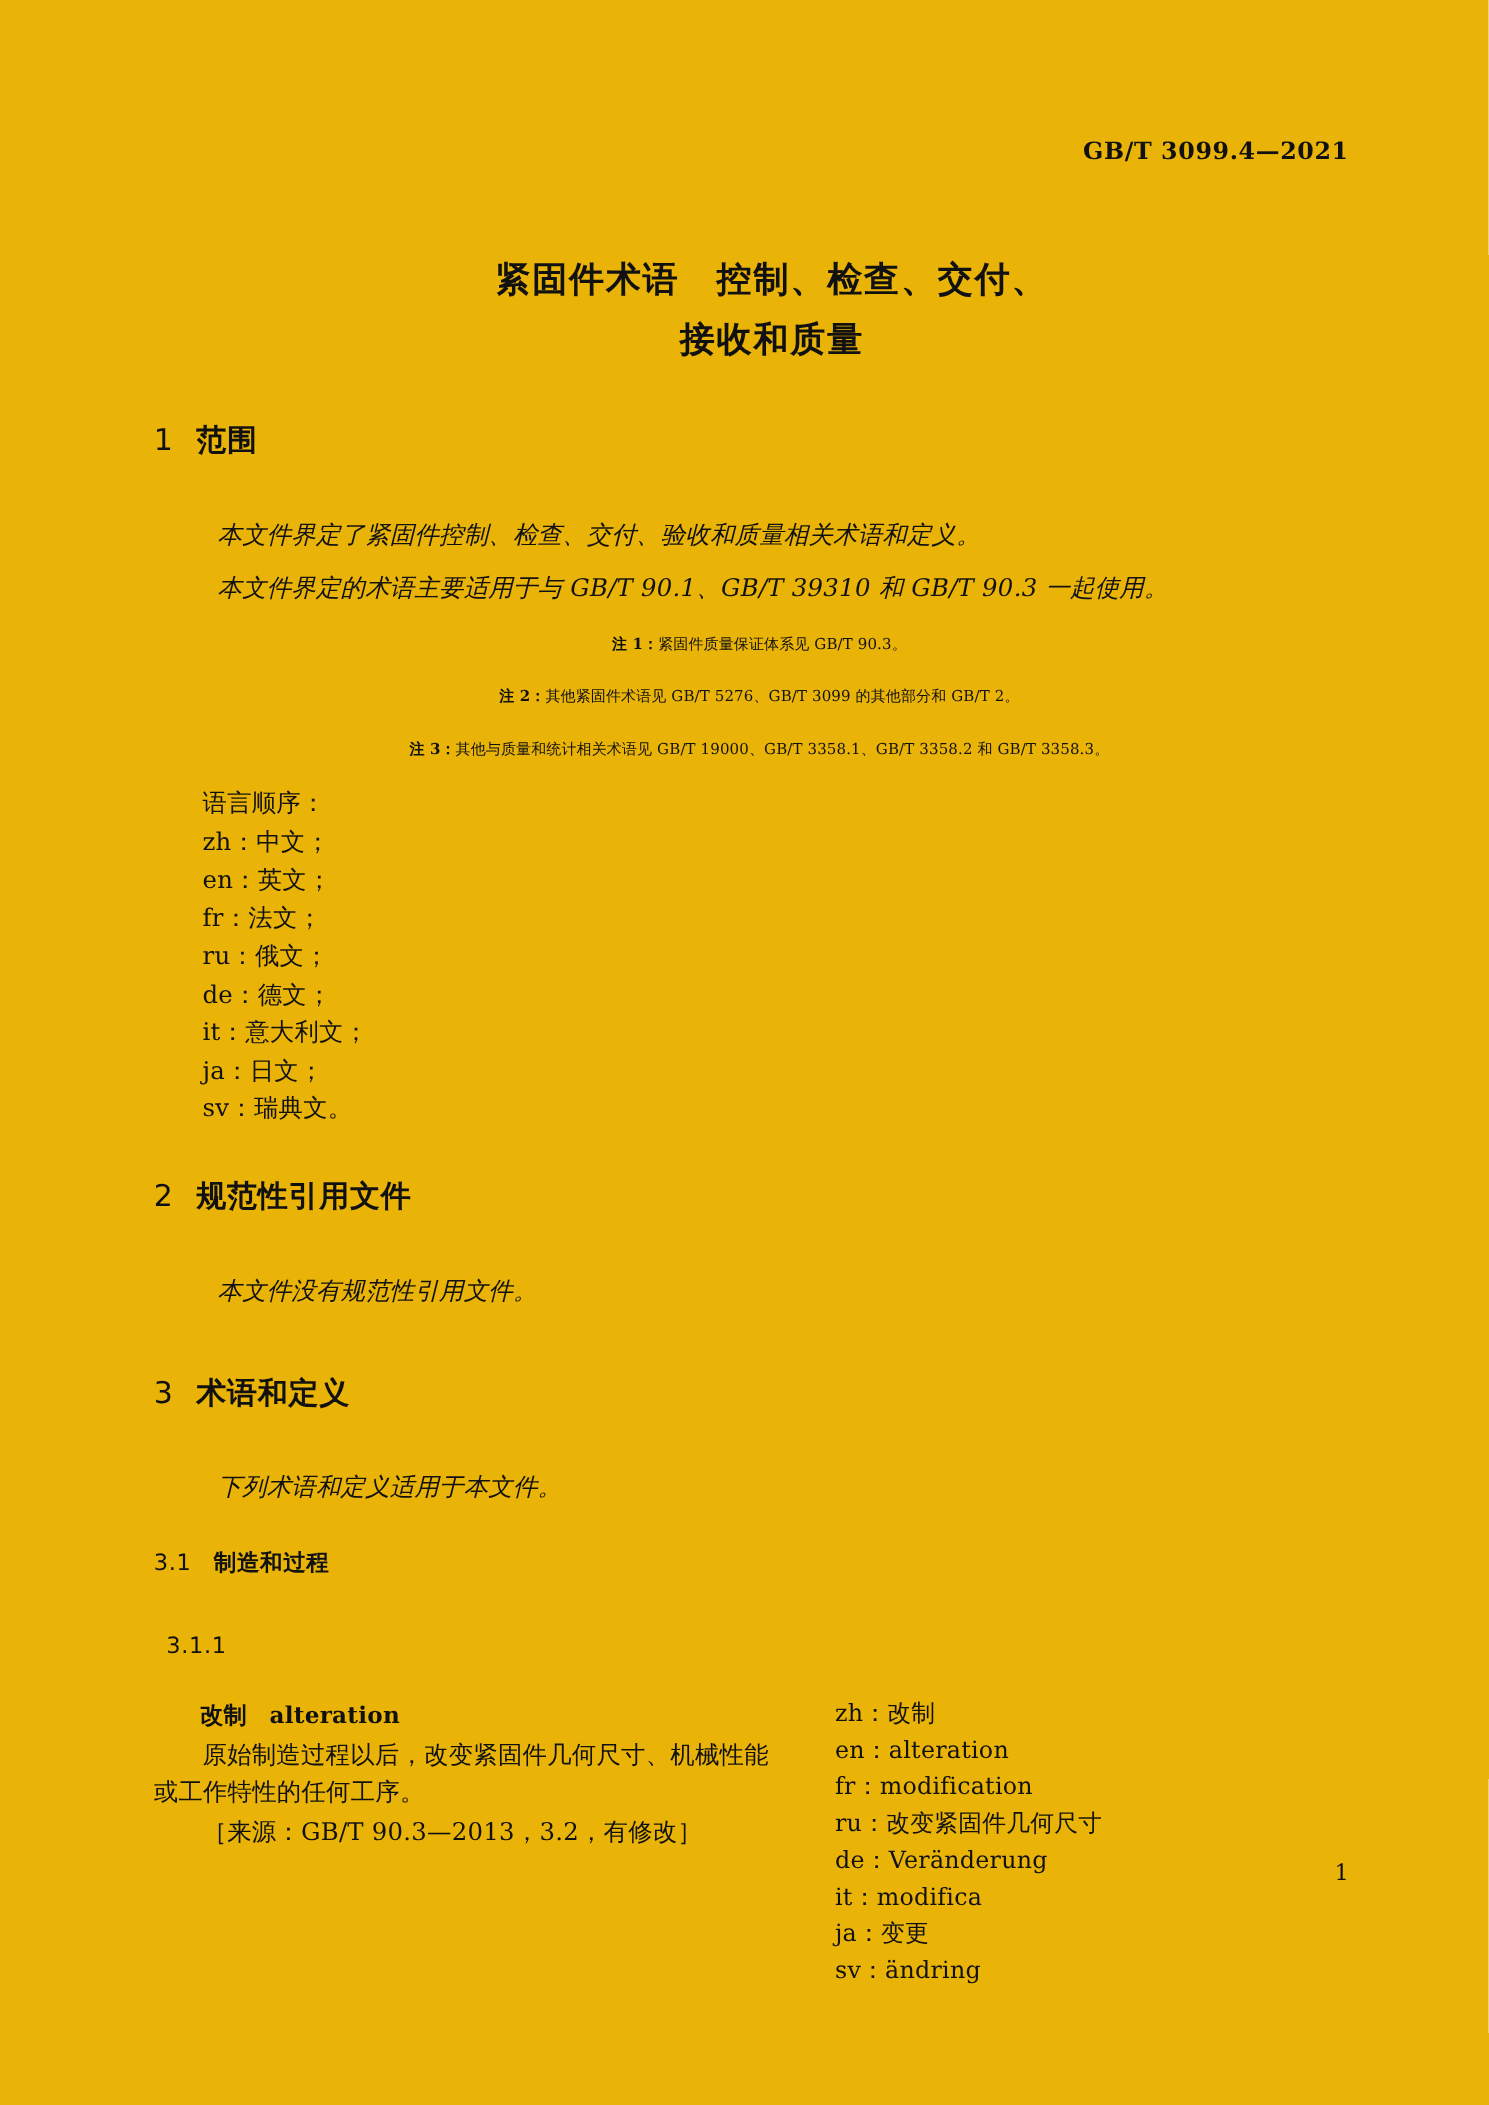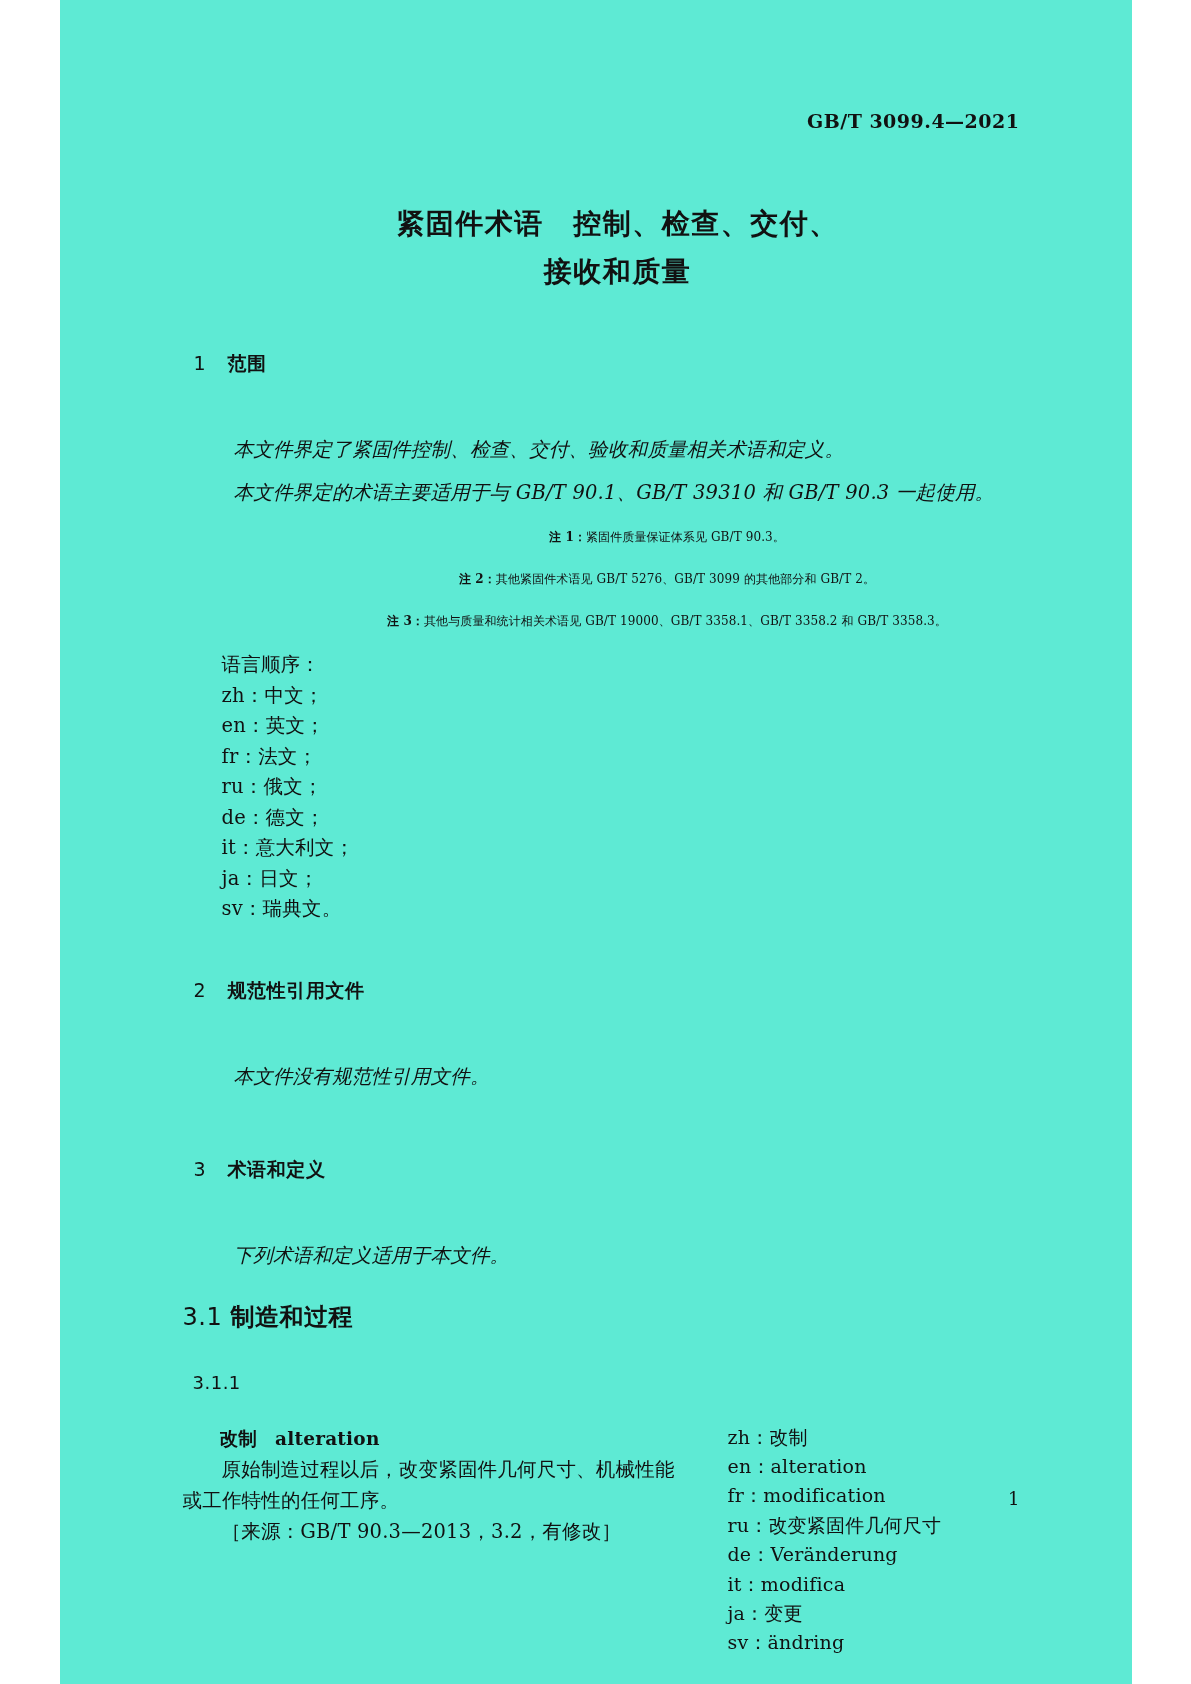--- a/index.html
+++ b/index.html
@@ -6,24 +6,24 @@
     margin: 0;
     padding: 0;
     background: #ffffff;
   }
   body {
     font-family: "DejaVu Serif", "Liberation Serif", serif;
     color: #111111;
   }
   .page {
     position: relative;
-    width: 1072px;
+    width: 1191px;
     height: 1684px;
     margin: 0 auto;
-    background: #5eead4;
+    background: #eab308;
     overflow: hidden;
   }
 
   
   .header {
     position: absolute;
     top: 110px;
     left: 0;
     right: 112px;
     text-align: right;
@@ -58,35 +58,35 @@
   .body {
     position: absolute;
     top: 338px;
     left: 123px;
     width: 945px;
   }
 
   
   .clause-h1 {
     font-family: "DejaVu Sans", "Liberation Sans", sans-serif;
-    font-size: 19px;
+    font-size: 24px;
     font-weight: bold;
     letter-spacing: 0.6px;
-    margin: 11px;
+    margin: 0;
     padding: 0;
     line-height: 28px;
   }
   .clause-h1 .num {
     display: inline-block;
     min-width: 34px;
     font-weight: normal;
   }
   .clause-h2 {
     font-family: "DejaVu Sans", "Liberation Sans", sans-serif;
-    font-size: 24px;
+    font-size: 18px;
     font-weight: bold;
     letter-spacing: 0.5px;
     margin: 0;
     line-height: 28px;
   }
   .clause-h2 .num {
     display: inline-block;
     min-width: 48px;
     font-weight: normal;
   }

